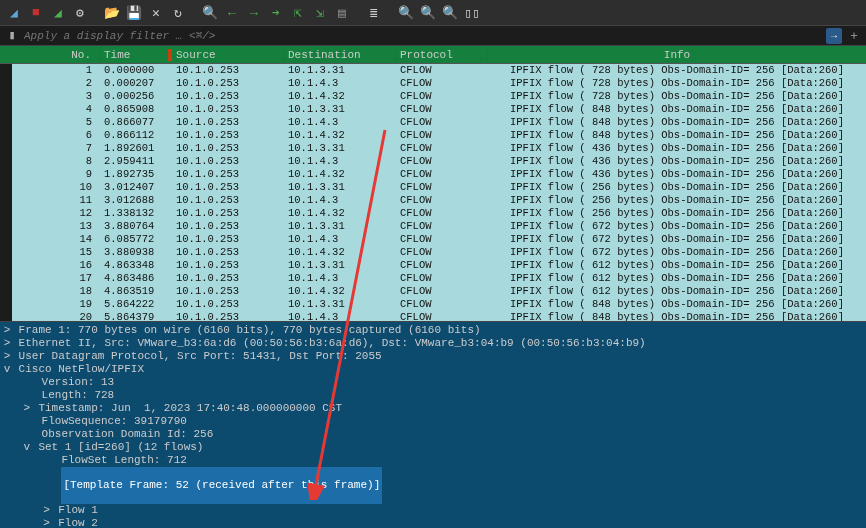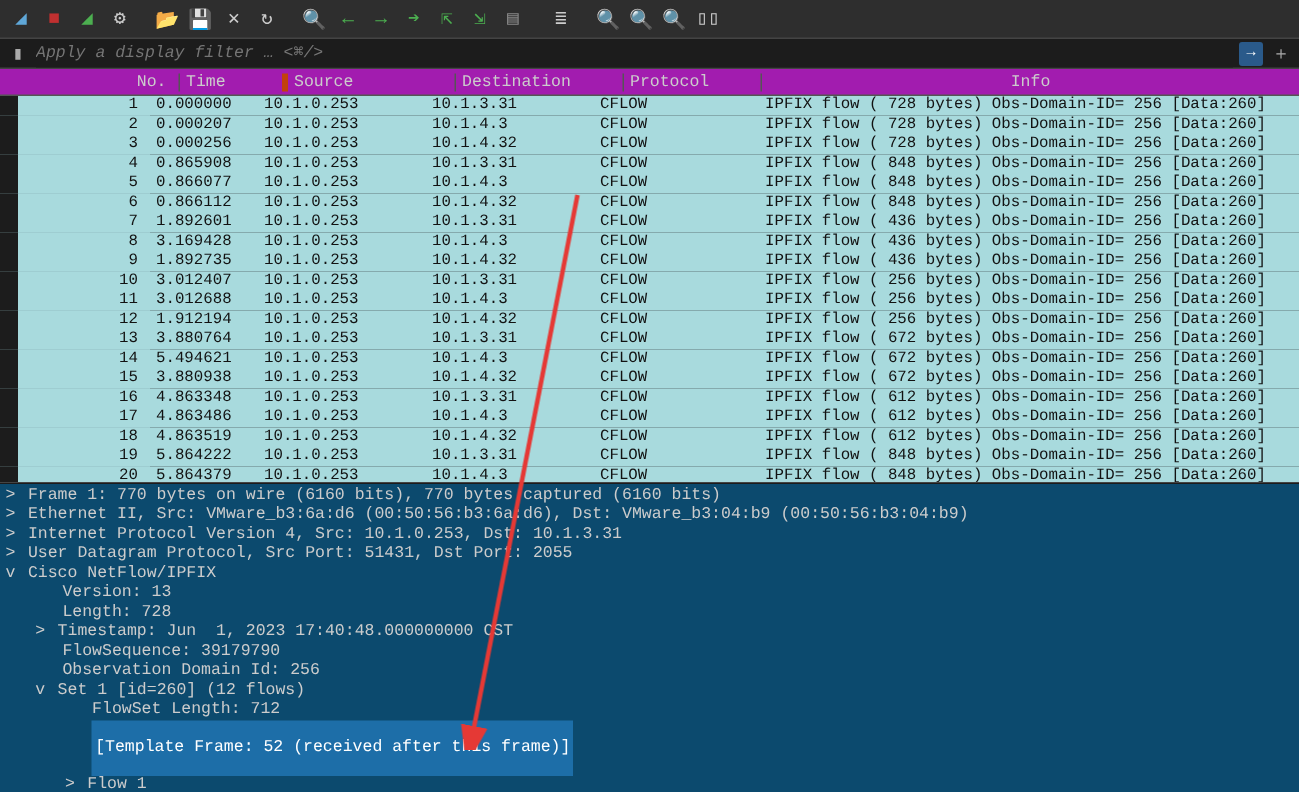--- a/index.html
+++ b/index.html
@@ -56,27 +56,26 @@
     font-size:12px;
   }
   .packet-panel {
     height: 275px;
     background: #1c1c1c;
     overflow: hidden;
     position: relative;
   }
   .pkt-header {
     display: flex;
-    background: #a21caf;
+    background: #15803d;
     color: #ccc;
     font-size: 11px;
     border-bottom: 1px solid #555;
     height: 18px;
     align-items: center;
-    padding-left: 20px;
   }
   .col { padding: 0 4px; white-space: nowrap; overflow: hidden; }
   .col-no { width: 100px; text-align: right; padding-right: 8px; border-right:1px solid #555;}
   .col-time { width: 72px; border-right:4px solid #c2410c;}
   .col-src { width: 112px; border-right:1px solid #555;}
   .col-dst { width: 112px; border-right:1px solid #555;}
   .col-proto { width: 92px; border-right:1px solid #555;}
   .col-info { flex: 1; text-align: center; }
   .pkt-rows { overflow-y: auto; height: 257px; }
   .pkt-row {
@@ -236,21 +235,21 @@
         <div class="col col-no" style="width:88px">7</div>
         <div class="col col-time">1.892601</div>
         <div class="col col-src">10.1.0.253</div>
         <div class="col col-dst">10.1.3.31</div>
         <div class="col col-proto">CFLOW</div>
         <div class="col col-info">IPFIX flow ( 436 bytes) Obs-Domain-ID=  256 [Data:260]</div>
       </div>
       <div class="pkt-row">
         <div class="pkt-gutter"></div>
         <div class="col col-no" style="width:88px">8</div>
-        <div class="col col-time">3.169428</div>
+        <div class="col col-time">2.959411</div>
         <div class="col col-src">10.1.0.253</div>
         <div class="col col-dst">10.1.4.3</div>
         <div class="col col-proto">CFLOW</div>
         <div class="col col-info">IPFIX flow ( 436 bytes) Obs-Domain-ID=  256 [Data:260]</div>
       </div>
       <div class="pkt-row">
         <div class="pkt-gutter"></div>
         <div class="col col-no" style="width:88px">9</div>
         <div class="col col-time">1.892735</div>
         <div class="col col-src">10.1.0.253</div>
@@ -272,39 +271,39 @@
         <div class="col col-no" style="width:88px">11</div>
         <div class="col col-time">3.012688</div>
         <div class="col col-src">10.1.0.253</div>
         <div class="col col-dst">10.1.4.3</div>
         <div class="col col-proto">CFLOW</div>
         <div class="col col-info">IPFIX flow ( 256 bytes) Obs-Domain-ID=  256 [Data:260]</div>
       </div>
       <div class="pkt-row">
         <div class="pkt-gutter"></div>
         <div class="col col-no" style="width:88px">12</div>
-        <div class="col col-time">1.912194</div>
+        <div class="col col-time">1.338132</div>
         <div class="col col-src">10.1.0.253</div>
         <div class="col col-dst">10.1.4.32</div>
         <div class="col col-proto">CFLOW</div>
         <div class="col col-info">IPFIX flow ( 256 bytes) Obs-Domain-ID=  256 [Data:260]</div>
       </div>
       <div class="pkt-row">
         <div class="pkt-gutter"></div>
         <div class="col col-no" style="width:88px">13</div>
         <div class="col col-time">3.880764</div>
         <div class="col col-src">10.1.0.253</div>
         <div class="col col-dst">10.1.3.31</div>
         <div class="col col-proto">CFLOW</div>
         <div class="col col-info">IPFIX flow ( 672 bytes) Obs-Domain-ID=  256 [Data:260]</div>
       </div>
       <div class="pkt-row">
         <div class="pkt-gutter"></div>
         <div class="col col-no" style="width:88px">14</div>
-        <div class="col col-time">5.494621</div>
+        <div class="col col-time">6.085772</div>
         <div class="col col-src">10.1.0.253</div>
         <div class="col col-dst">10.1.4.3</div>
         <div class="col col-proto">CFLOW</div>
         <div class="col col-info">IPFIX flow ( 672 bytes) Obs-Domain-ID=  256 [Data:260]</div>
       </div>
       <div class="pkt-row">
         <div class="pkt-gutter"></div>
         <div class="col col-no" style="width:88px">15</div>
         <div class="col col-time">3.880938</div>
         <div class="col col-src">10.1.0.253</div>
@@ -356,21 +355,20 @@
         <div class="col col-dst">10.1.4.3</div>
         <div class="col col-proto">CFLOW</div>
         <div class="col col-info">IPFIX flow ( 848 bytes) Obs-Domain-ID=  256 [Data:260]</div>
       </div>
     </div>
 </div>
 
 <div class="detail-panel" id="detail-panel">
     <div class="tree-line"><span class="tree-toggle">&gt;</span> Frame 1: 770 bytes on wire (6160 bits), 770 bytes captured (6160 bits)</div>
     <div class="tree-line"><span class="tree-toggle">&gt;</span> Ethernet II, Src: VMware_b3:6a:d6 (00:50:56:b3:6a:d6), Dst: VMware_b3:04:b9 (00:50:56:b3:04:b9)</div>
-    <div class="tree-line"><span class="tree-toggle">&gt;</span> Internet Protocol Version 4, Src: 10.1.0.253, Dst: 10.1.3.31</div>
     <div class="tree-line"><span class="tree-toggle">&gt;</span> User Datagram Protocol, Src Port: 51431, Dst Port: 2055</div>
     <div class="tree-line"><span class="tree-toggle">v</span> Cisco NetFlow/IPFIX</div>
     <div class="tree-line">      Version: 13</div>
     <div class="tree-line">      Length: 728</div>
     <div class="tree-line">   <span class="tree-toggle">&gt;</span> Timestamp: Jun  1, 2023 17:40:48.000000000 CST</div>
     <div class="tree-line">      FlowSequence: 39179790</div>
     <div class="tree-line">      Observation Domain Id: 256</div>
     <div class="tree-line">   <span class="tree-toggle">v</span> Set 1 [id=260] (12 flows)</div>
     <div class="tree-line">         FlowSet Length: 712</div>
     <div class="tree-line">         <span class="tree-highlight">[Template Frame: 52 (received after this frame)]</span></div>

